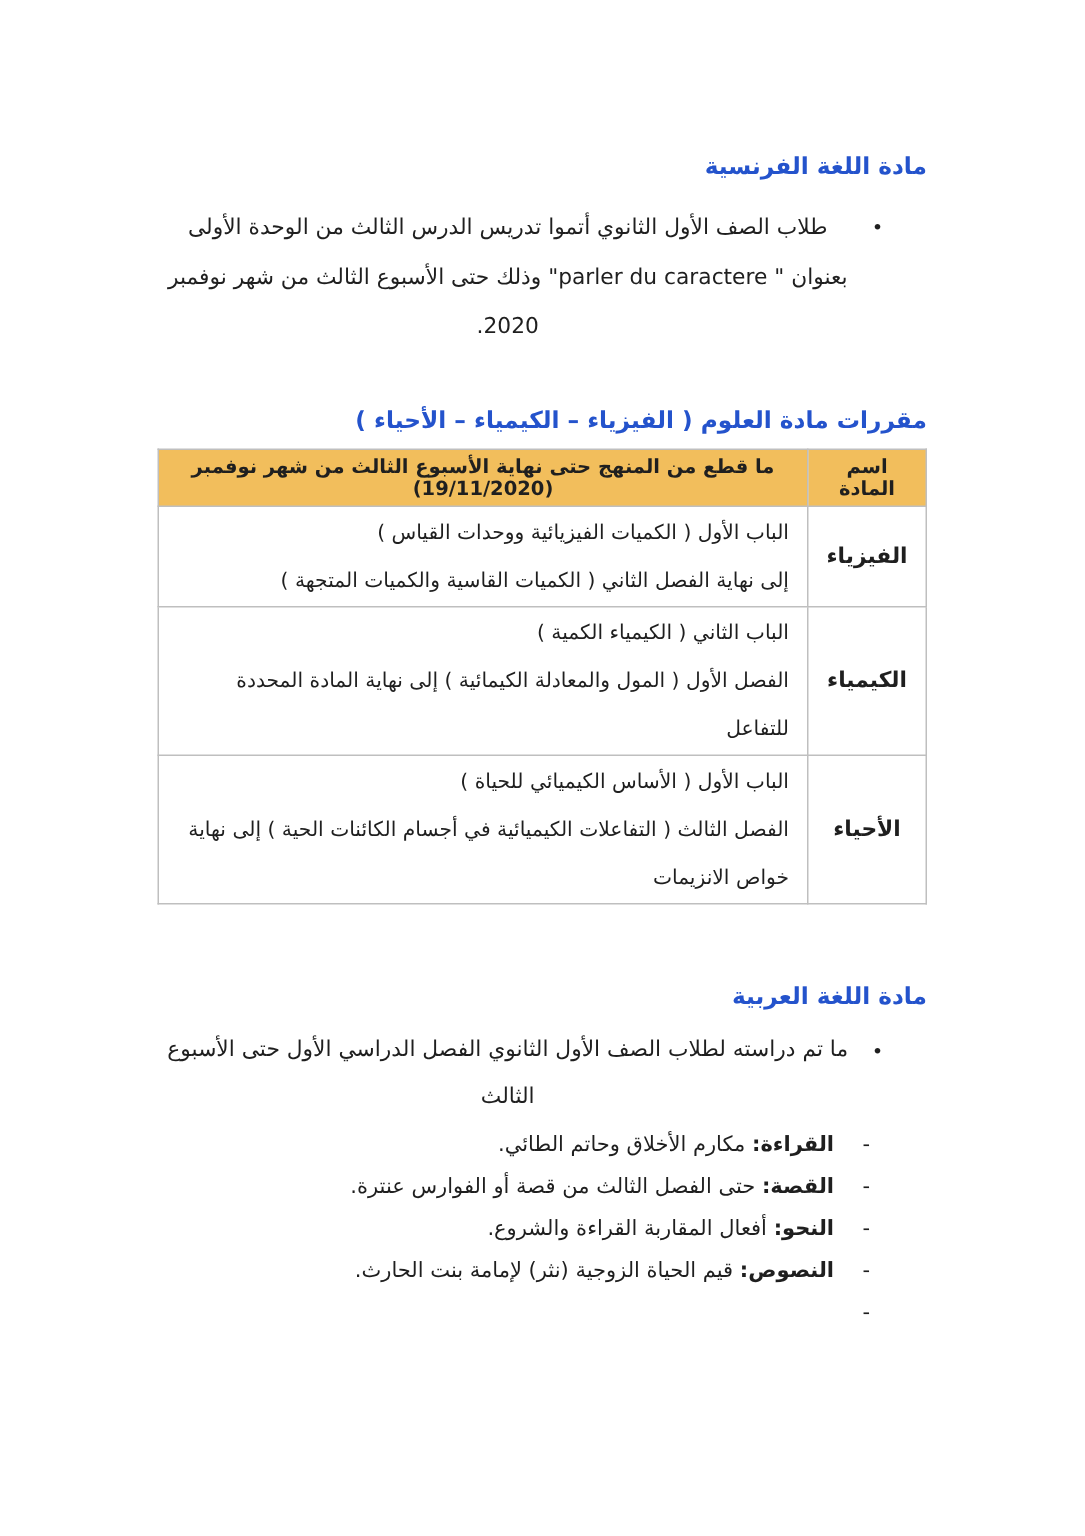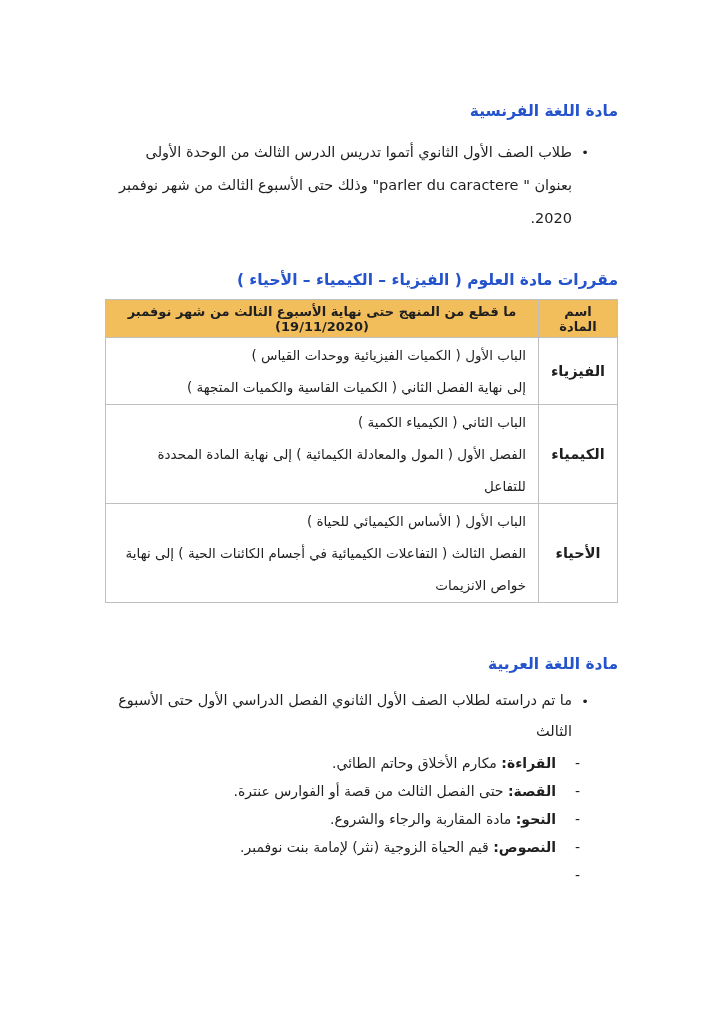--- a/index.html
+++ b/index.html
@@ -40,20 +40,21 @@
     width:26px;
     flex:0 0 26px;
     line-height:33px;
     font-size:13px;
     text-align:center;
   }
   .bullet-lines{flex:1;}
   .bullet-lines .line{
     line-height:33px;
     font-size:14.5px;
+    text-align:center;
   }
   .heading-science{margin-top:34px;}
   .subjects-table{
     width:100%;
     border-collapse:collapse;
     margin-top:8px;
     table-layout:fixed;
   }
   .subjects-table th,.subjects-table td{
     border:1px solid var(--border-color);
@@ -170,24 +171,24 @@
     <div class="dash-item">
       <span class="marker">-</span>
       <span class="dash-text"><b class="label">القراءة:</b><span> مكارم الأخلاق وحاتم الطائي.</span></span>
     </div>
     <div class="dash-item">
       <span class="marker">-</span>
       <span class="dash-text"><b class="label">القصة:</b><span> حتى الفصل الثالث من قصة أو الفوارس عنترة.</span></span>
     </div>
     <div class="dash-item">
       <span class="marker">-</span>
-      <span class="dash-text"><b class="label">النحو:</b><span> مادة المقاربة والرجاء والشروع.</span></span>
+      <span class="dash-text"><b class="label">النحو:</b><span> أفعال المقاربة القراءة والشروع.</span></span>
     </div>
     <div class="dash-item">
       <span class="marker">-</span>
-      <span class="dash-text"><b class="label">النصوص:</b><span> قيم الحياة الزوجية (نثر) لإمامة بنت نوفمبر.</span></span>
+      <span class="dash-text"><b class="label">النصوص:</b><span> قيم الحياة الزوجية (نثر) لإمامة بنت الحارث.</span></span>
     </div>
     <div class="dash-item">
       <span class="marker">-</span>
     </div>
   </div>
 
 </div>
 
 </body></html>

